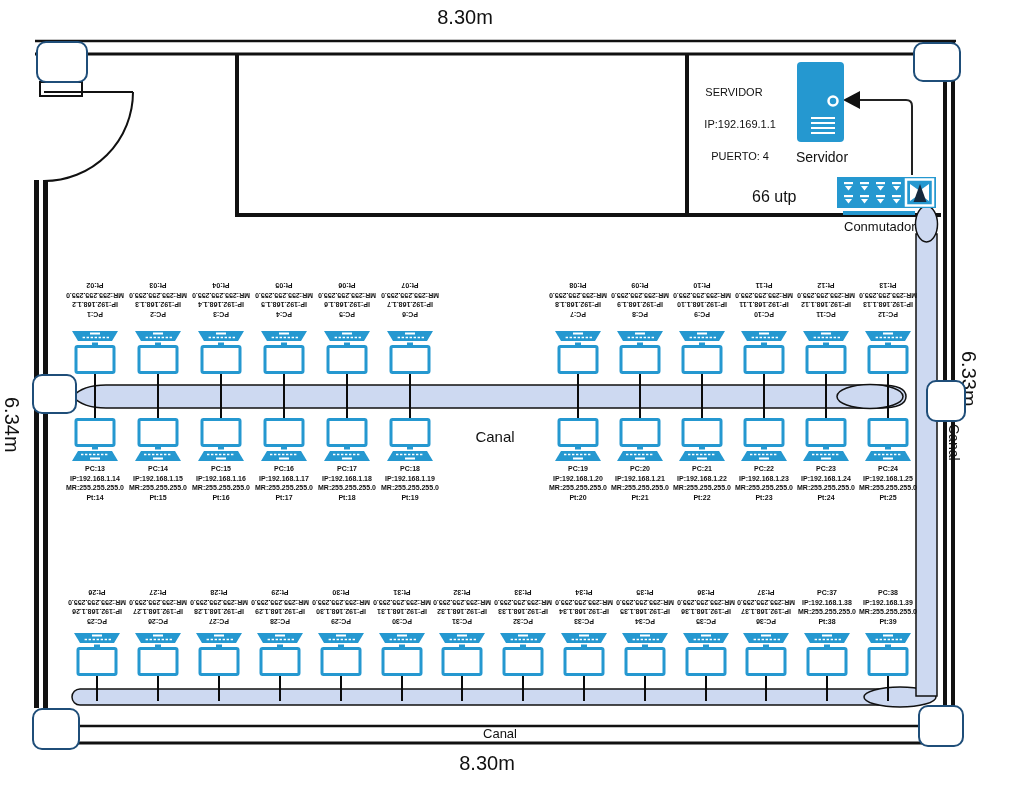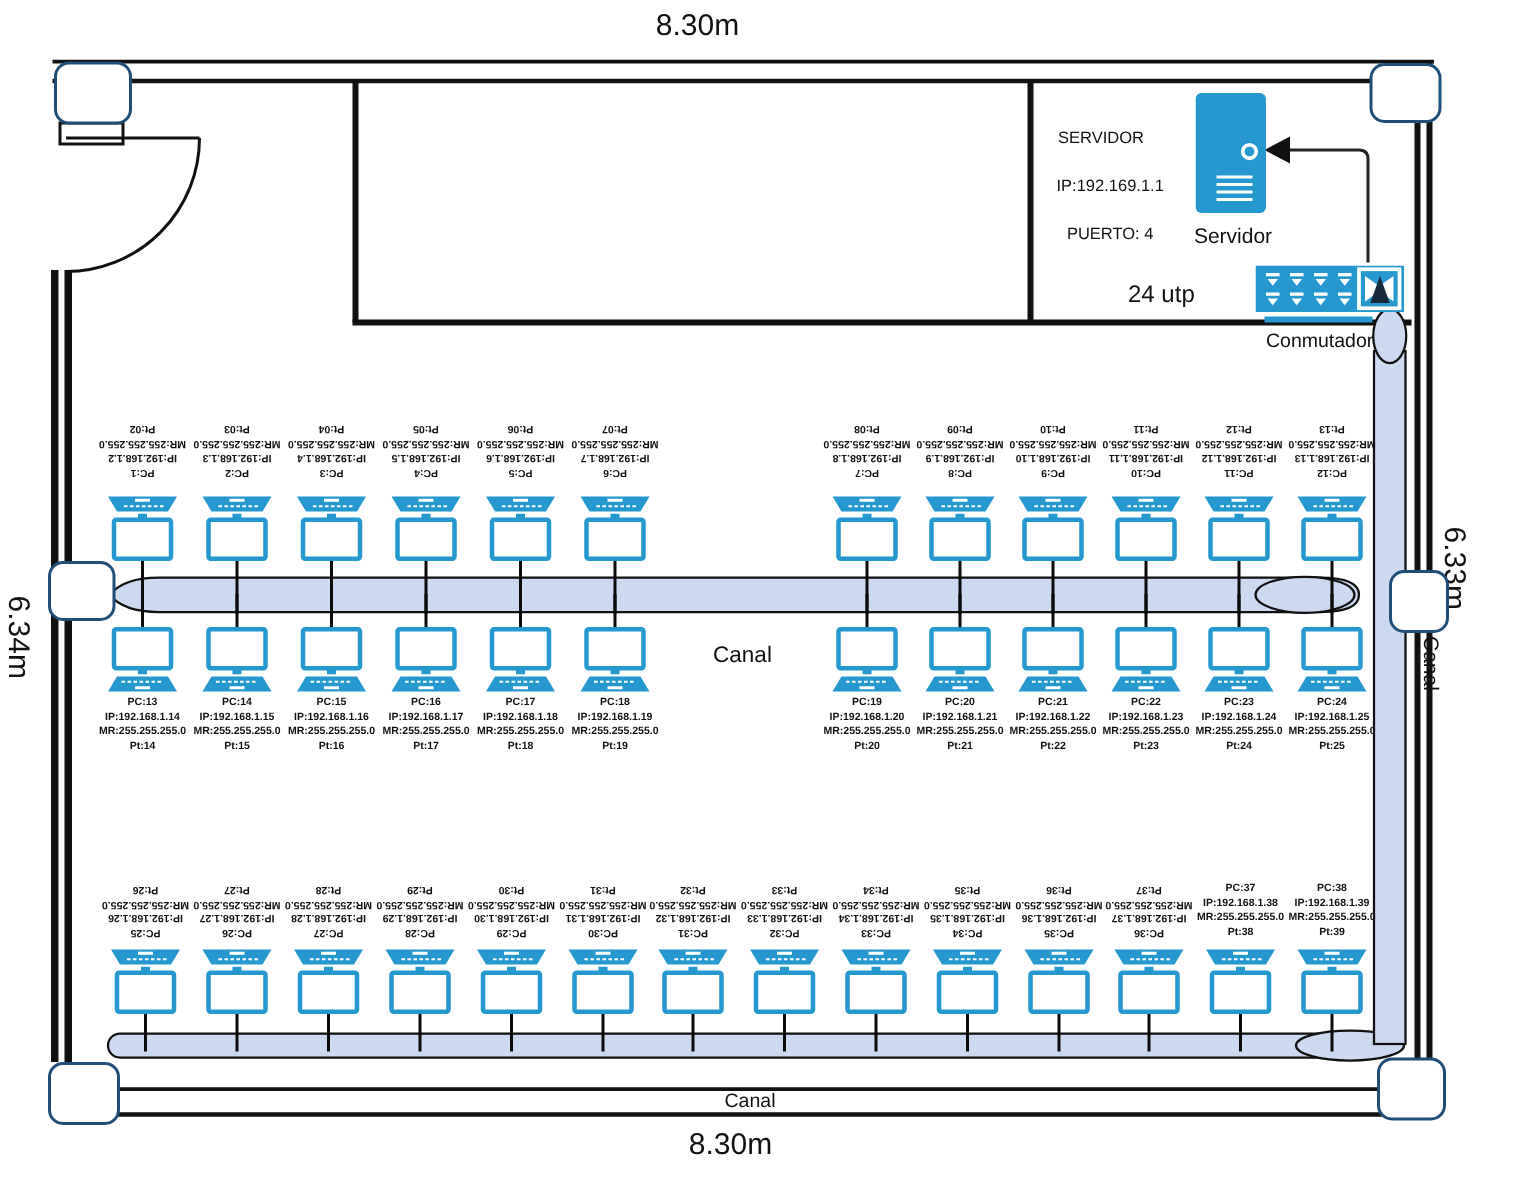--- a/index.html
+++ b/index.html
@@ -98,21 +98,21 @@
       <rect x="0" y="0" width="47" height="80" rx="4" style="fill:var(--device)"></rect>
       <circle cx="36" cy="39" r="4.5" fill="none" stroke="#fff" stroke-width="2.5"></circle>
       <line x1="14" y1="56" x2="38" y2="56" stroke="#fff" stroke-width="2"></line>
       <line x1="14" y1="61" x2="38" y2="61" stroke="#fff" stroke-width="2"></line>
       <line x1="14" y1="66" x2="38" y2="66" stroke="#fff" stroke-width="2"></line>
       <line x1="14" y1="71" x2="38" y2="71" stroke="#fff" stroke-width="2"></line>
     </svg>
   </div>
   <div class="txt center" id="servidor-caption">Servidor</div>
 
-  <div class="txt" id="utp-label">24 utp</div>
+  <div class="txt" id="utp-label">66 utp</div>
   <div id="switch-icon">
     <svg width="99" height="31" viewBox="0 0 99 31">
       <rect x="0" y="0" width="99" height="31" style="fill:var(--device)"></rect>
       <g fill="#fff">
         <g transform="translate(7,5)">
             <rect width="9" height="2.2"></rect>
             <path d="M1 4 h7 l-3.5 4.5 z"></path>
           </g>
         <g transform="translate(23,5)">
             <rect width="9" height="2.2"></rect>

